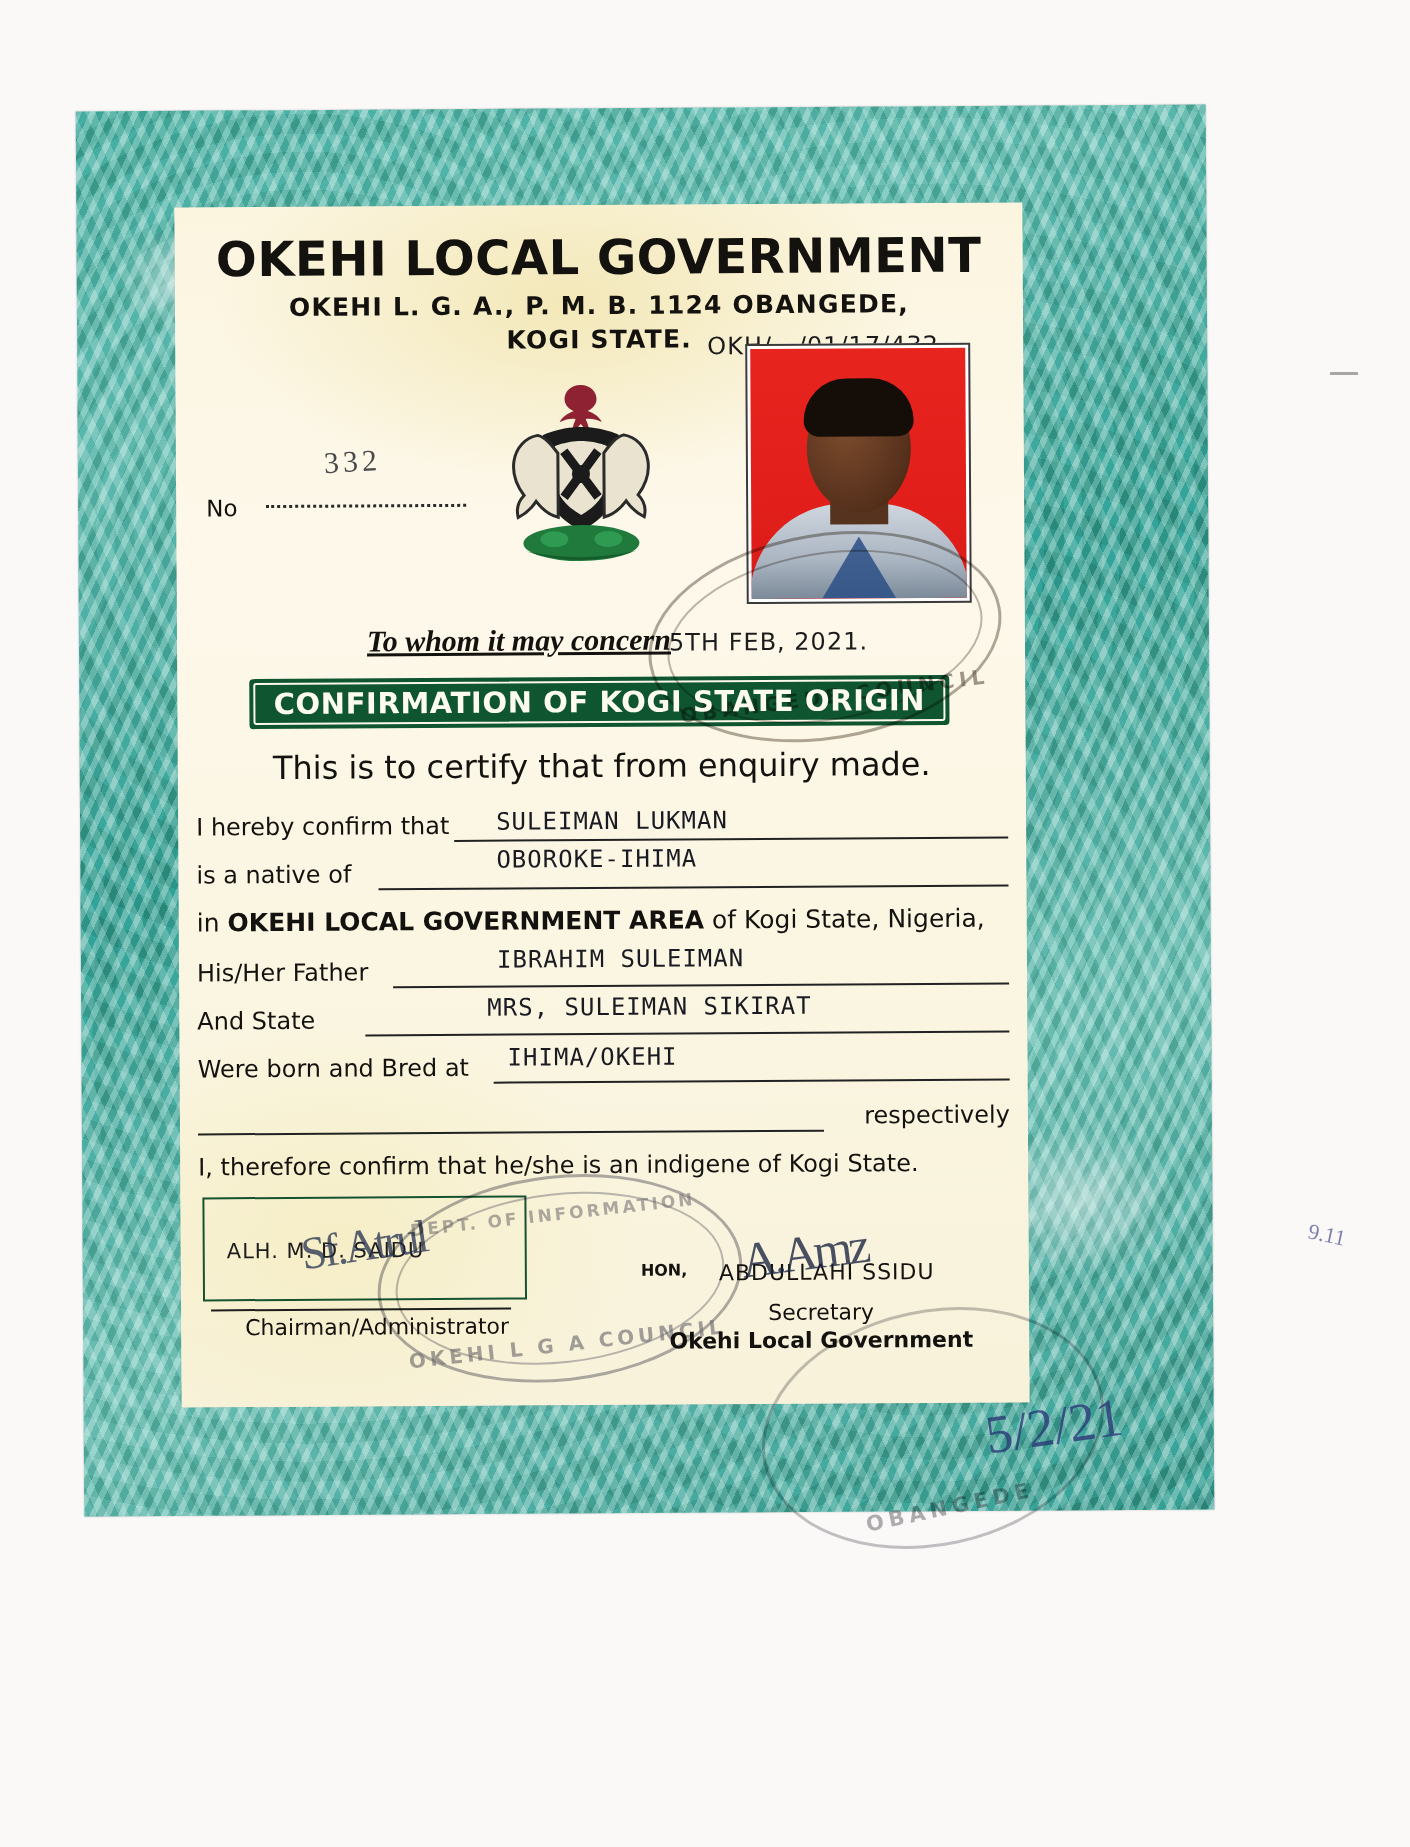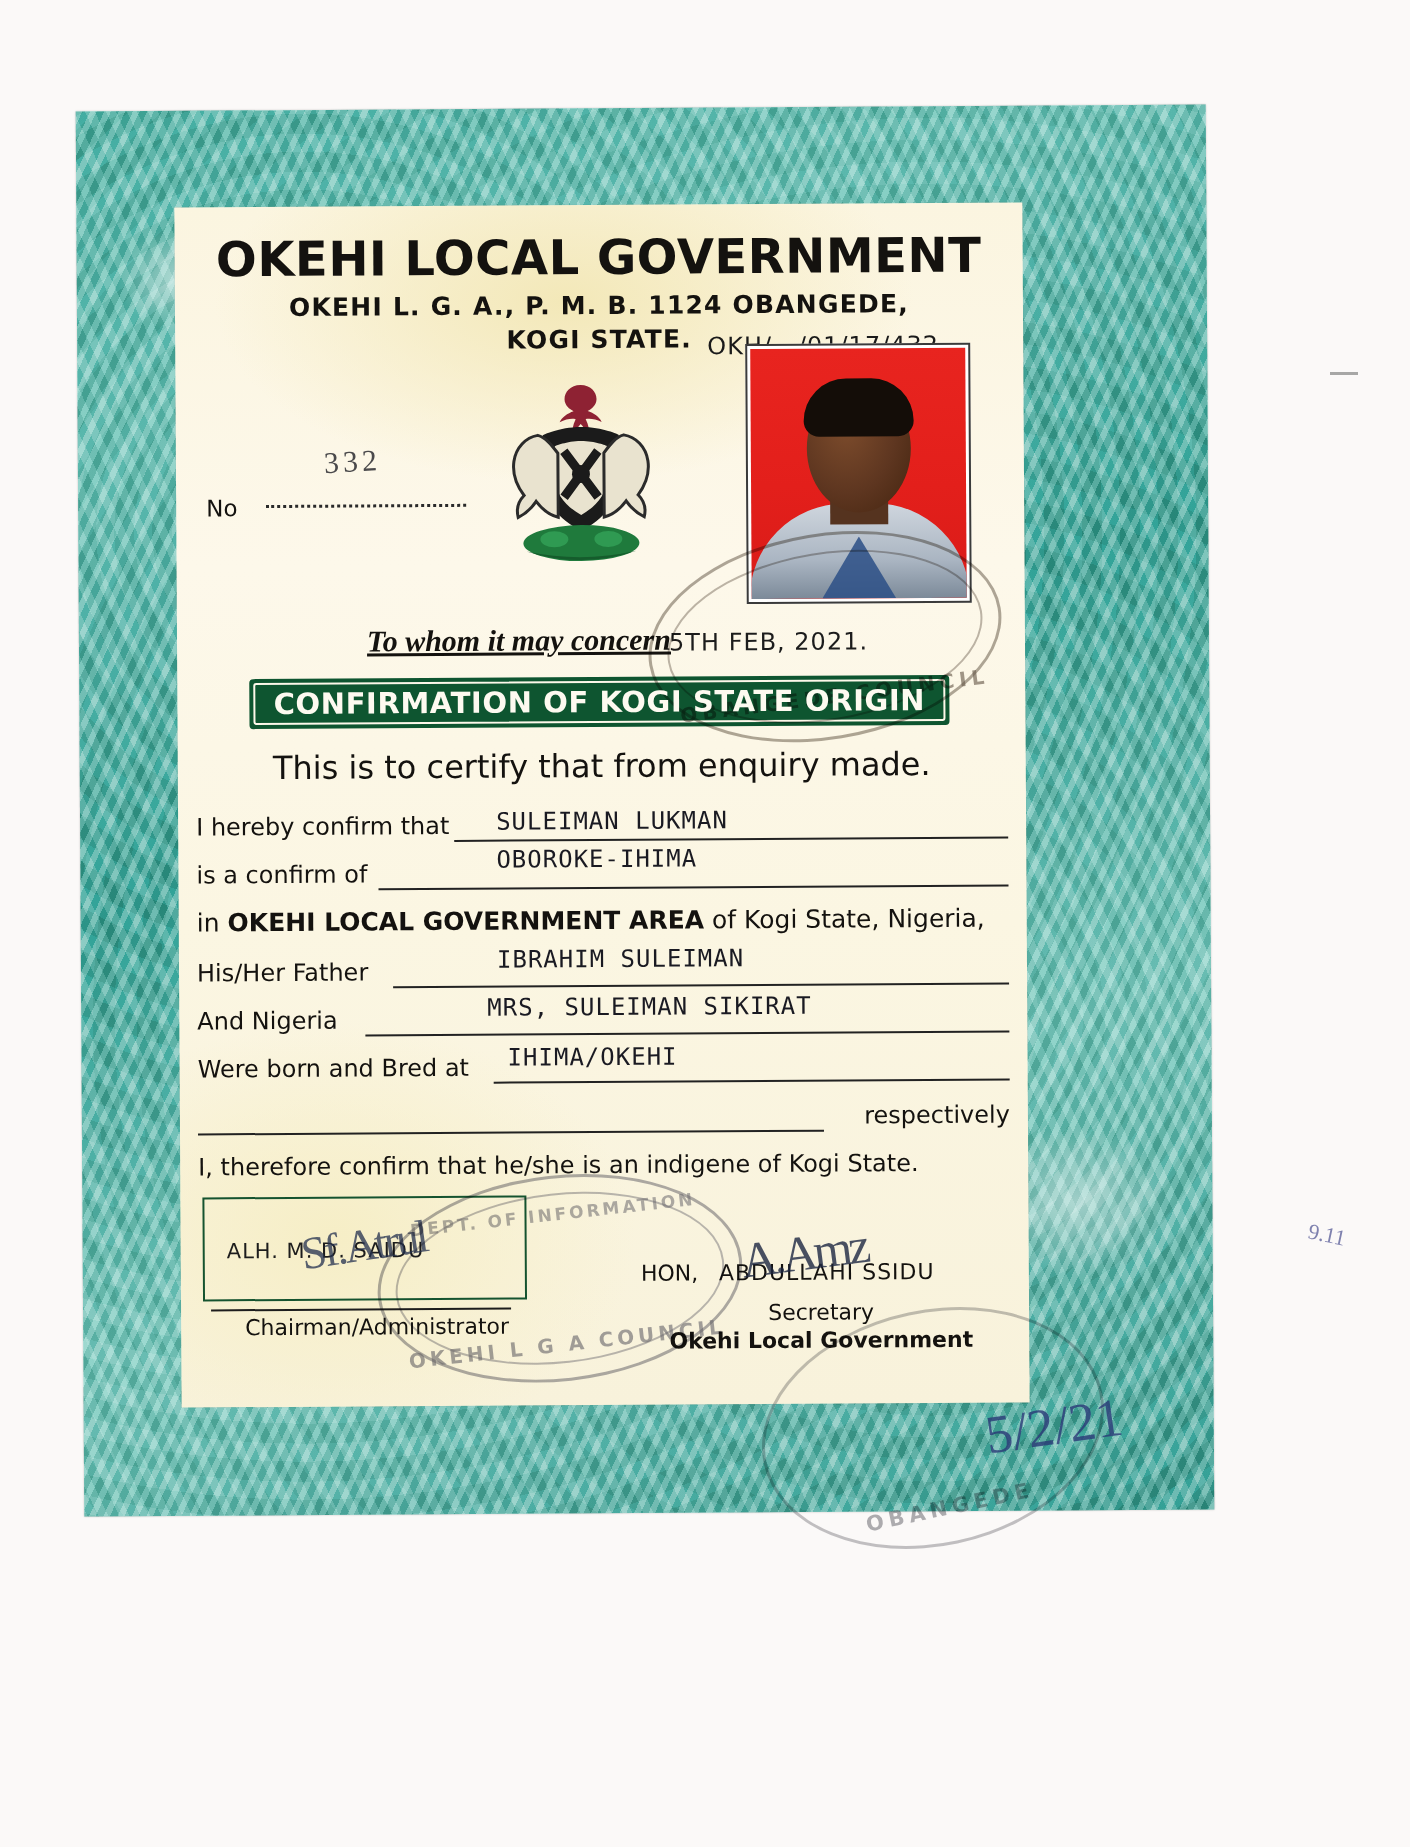--- a/index.html
+++ b/index.html
@@ -374,22 +374,23 @@
   #secretary-block {
     position: absolute;
     top: 1036px;
     left: 460px;
     width: 360px;
     text-align: center;
   }
   #secretary-hon {
     position: absolute;
     top: 20px; left: 0;
-    font-size: 22px;
-    font-family: "DejaVu Sans", sans-serif;
+    font-size: 16px;
+    font-family: "DejaVu Sans", sans-serif;
+    font-weight: bold;
   }
   #secretary-name {
     position: absolute;
     top: 20px; left: 78px;
     font-size: 22px;
     font-family: "DejaVu Sans", sans-serif;
     letter-spacing: 1px;
   }
   #secretary-title {
     position: absolute;
@@ -609,39 +610,39 @@
 
     <div id="certify-line">This is to certify that from enquiry made.</div>
 
     <div class="form-row" id="row-name">
       <span class="form-label">I hereby confirm that</span>
       <span class="form-rule" style="left:258px; right:0;"></span>
       <span class="form-value" style="left:300px;">SULEIMAN   LUKMAN</span>
     </div>
 
     <div class="form-row" id="row-native">
-      <span class="form-label">is a confirm of</span>
+      <span class="form-label">is a native of</span>
       <span class="form-rule" style="left:182px; right:0;"></span>
       <span class="form-value" style="left:300px; bottom:20px;">OBOROKE-IHIMA</span>
     </div>
 
     <div class="form-row" id="row-lga">
       <span id="lga-text">
         <span>in </span><b>OKEHI LOCAL GOVERNMENT AREA</b><span> of Kogi State, Nigeria,</span>
       </span>
     </div>
 
     <div class="form-row" id="row-father">
       <span class="form-label">His/Her Father</span>
       <span class="form-rule" style="left:196px; right:0;"></span>
       <span class="form-value" style="left:300px; bottom:18px;">IBRAHIM   SULEIMAN</span>
     </div>
 
     <div class="form-row" id="row-mother">
-      <span class="form-label">And Nigeria</span>
+      <span class="form-label">And State</span>
       <span class="form-rule" style="left:168px; right:0;"></span>
       <span class="form-value" style="left:290px; bottom:18px;">MRS,   SULEIMAN SIKIRAT</span>
     </div>
 
     <div class="form-row" id="row-born">
       <span class="form-label">Were born and Bred at</span>
       <span class="form-rule" style="left:296px; right:0;"></span>
       <span class="form-value" style="left:310px; bottom:16px;">IHIMA/OKEHI</span>
     </div>
 

